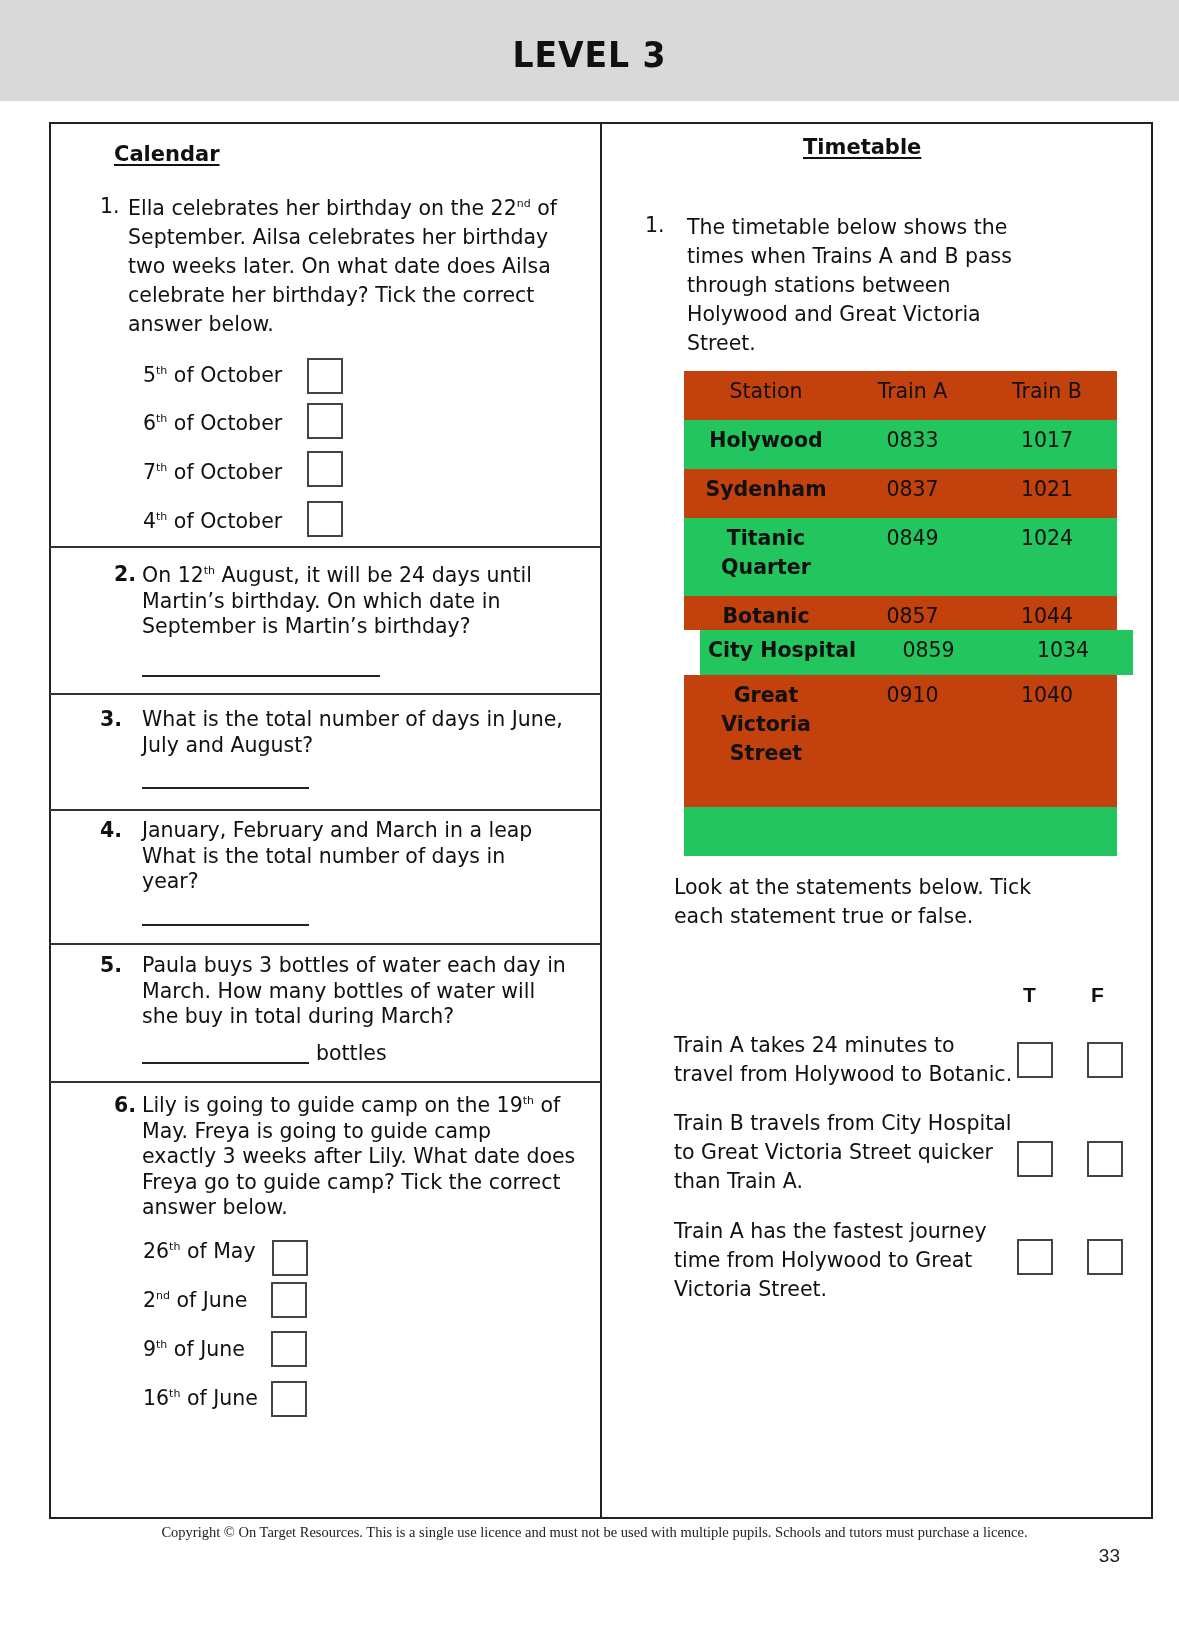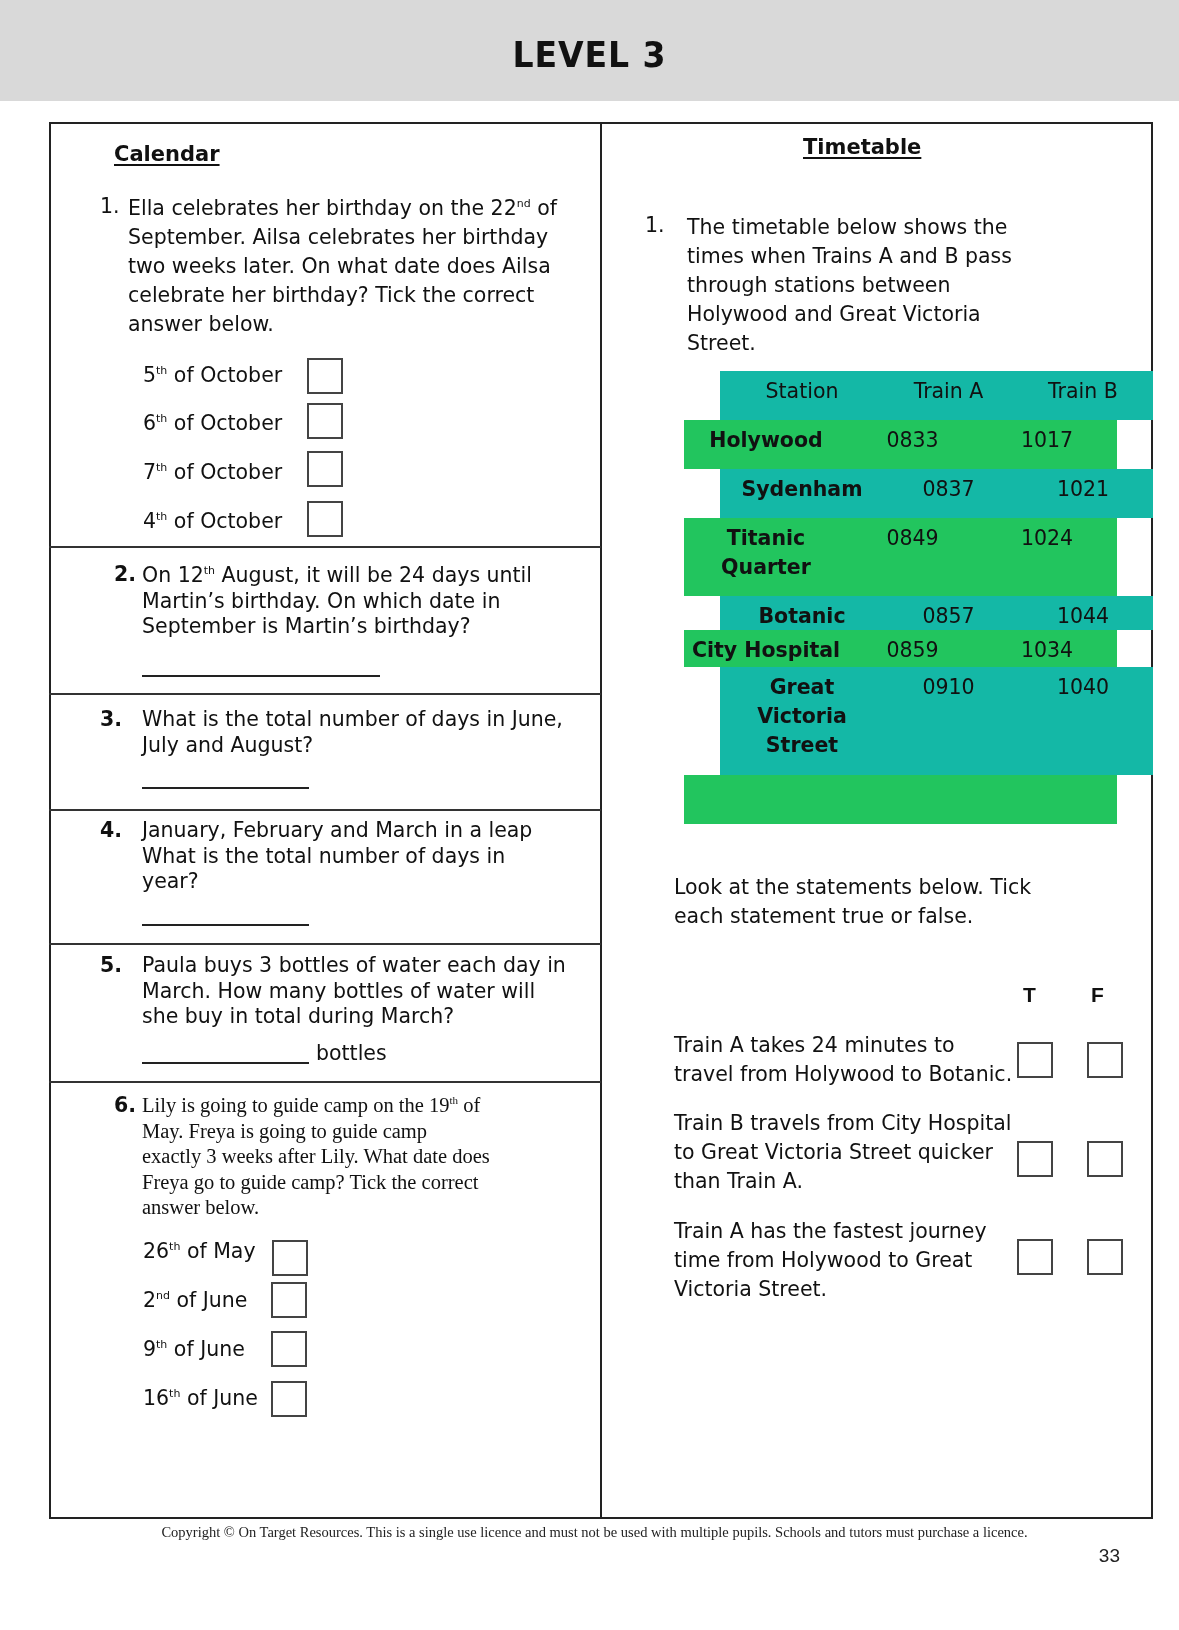--- a/index.html
+++ b/index.html
@@ -20,21 +20,21 @@
   .section-title { position: absolute; font-size: 21px; font-weight: bold; text-decoration: underline; text-underline-offset: 3px; }
   .qnum { position: absolute; font-size: 20.5px; font-weight: bold; }
   sup { font-size: 11px; vertical-align: 8px; line-height: 0; }
 
   .tickbox { position: absolute; width: 36px; height: 36px; border: 2px solid #444; background: #fff; }
   .answer-line { position: absolute; height: 1.5px; background: #222; }
 
   
   .tt { position: absolute; left: 684px; top: 371px; width: 433px; }
   .tt-row { display: flex; width: 433px; }
-  .tt-row.light { background: #14b8a6; margin-left: 36px; }
+  .tt-row.light { background: #c2410c; }
   .tt-row.dark { background: #22c55e; }
   .tt-cell { font-size: 20.5px; line-height: 29px; padding-top: 6px; text-align: center; }
   .tt-cell.c1 { width: 164px; }
   .tt-cell.c2 { width: 129px; }
   .tt-cell.c3 { width: 140px; }
   .tt-cell.station { font-weight: bold; }
 
   .tf-head { position: absolute; font-family: "Liberation Sans", sans-serif; font-weight: bold; font-size: 21px; }
 
   .copyright { position: absolute; left: 0; width: 1179px; top: 1524px; text-align: center;
@@ -112,21 +112,21 @@
     <div>Paula buys 3 bottles of water each day in</div>
     <div>March.  How many bottles of water will</div>
     <div>she buy in total during March?</div>
   </div>
   <div class="answer-line" style="left:142px; top:1062px; width:167px;"></div>
   <div class="txt" style="left:316px; top:1039px;">bottles</div>
 </div>
 
 <div>
   <div class="qnum" style="left:114px; top:1093px;">6.</div>
-  <div class="txt tight" style="left:142px; top:1093px;font-family:Liberation Serif, serif;">
+  <div class="txt tight" style="left:142px; top:1093px;">
     <div><span>Lily is going to guide camp on the 19</span><sup>th</sup><span> of</span></div>
     <div>May.  Freya is going to guide camp</div>
     <div>exactly 3 weeks after Lily. What date does</div>
     <div>Freya go to guide camp? Tick the correct</div>
     <div>answer below.</div>
   </div>
   <div class="txt" style="left:143px; top:1237px;"><span>26</span><sup>th</sup><span> of May</span></div>
   <div class="tickbox" style="left:272px; top:1240px;"></div>
   <div class="txt" style="left:143px; top:1286px;"><span>2</span><sup>nd</sup><span> of June</span></div>
   <div class="tickbox" style="left:271px; top:1282px;"></div>
@@ -169,26 +169,26 @@
       <div>Quarter</div>
     </div>
     <div class="tt-cell c2">0849</div>
     <div class="tt-cell c3">1024</div>
   </div>
   <div class="tt-row light" style="height:34px;">
     <div class="tt-cell c1 station">Botanic</div>
     <div class="tt-cell c2">0857</div>
     <div class="tt-cell c3">1044</div>
   </div>
-  <div class="tt-row dark" style="height:37px;">
+  <div class="tt-row dark" style="height:45px;margin-left:16px;">
     <div class="tt-cell c1 station">City Hospital</div>
     <div class="tt-cell c2">0859</div>
     <div class="tt-cell c3">1034</div>
   </div>
-  <div class="tt-row light" style="height:108px;">
+  <div class="tt-row light" style="height:132px;">
     <div class="tt-cell c1 station">
       <div>Great</div>
       <div>Victoria</div>
       <div>Street</div>
     </div>
     <div class="tt-cell c2">0910</div>
     <div class="tt-cell c3">1040</div>
   </div>
   <div class="tt-row dark" style="height:49px;"></div>
 </div>

